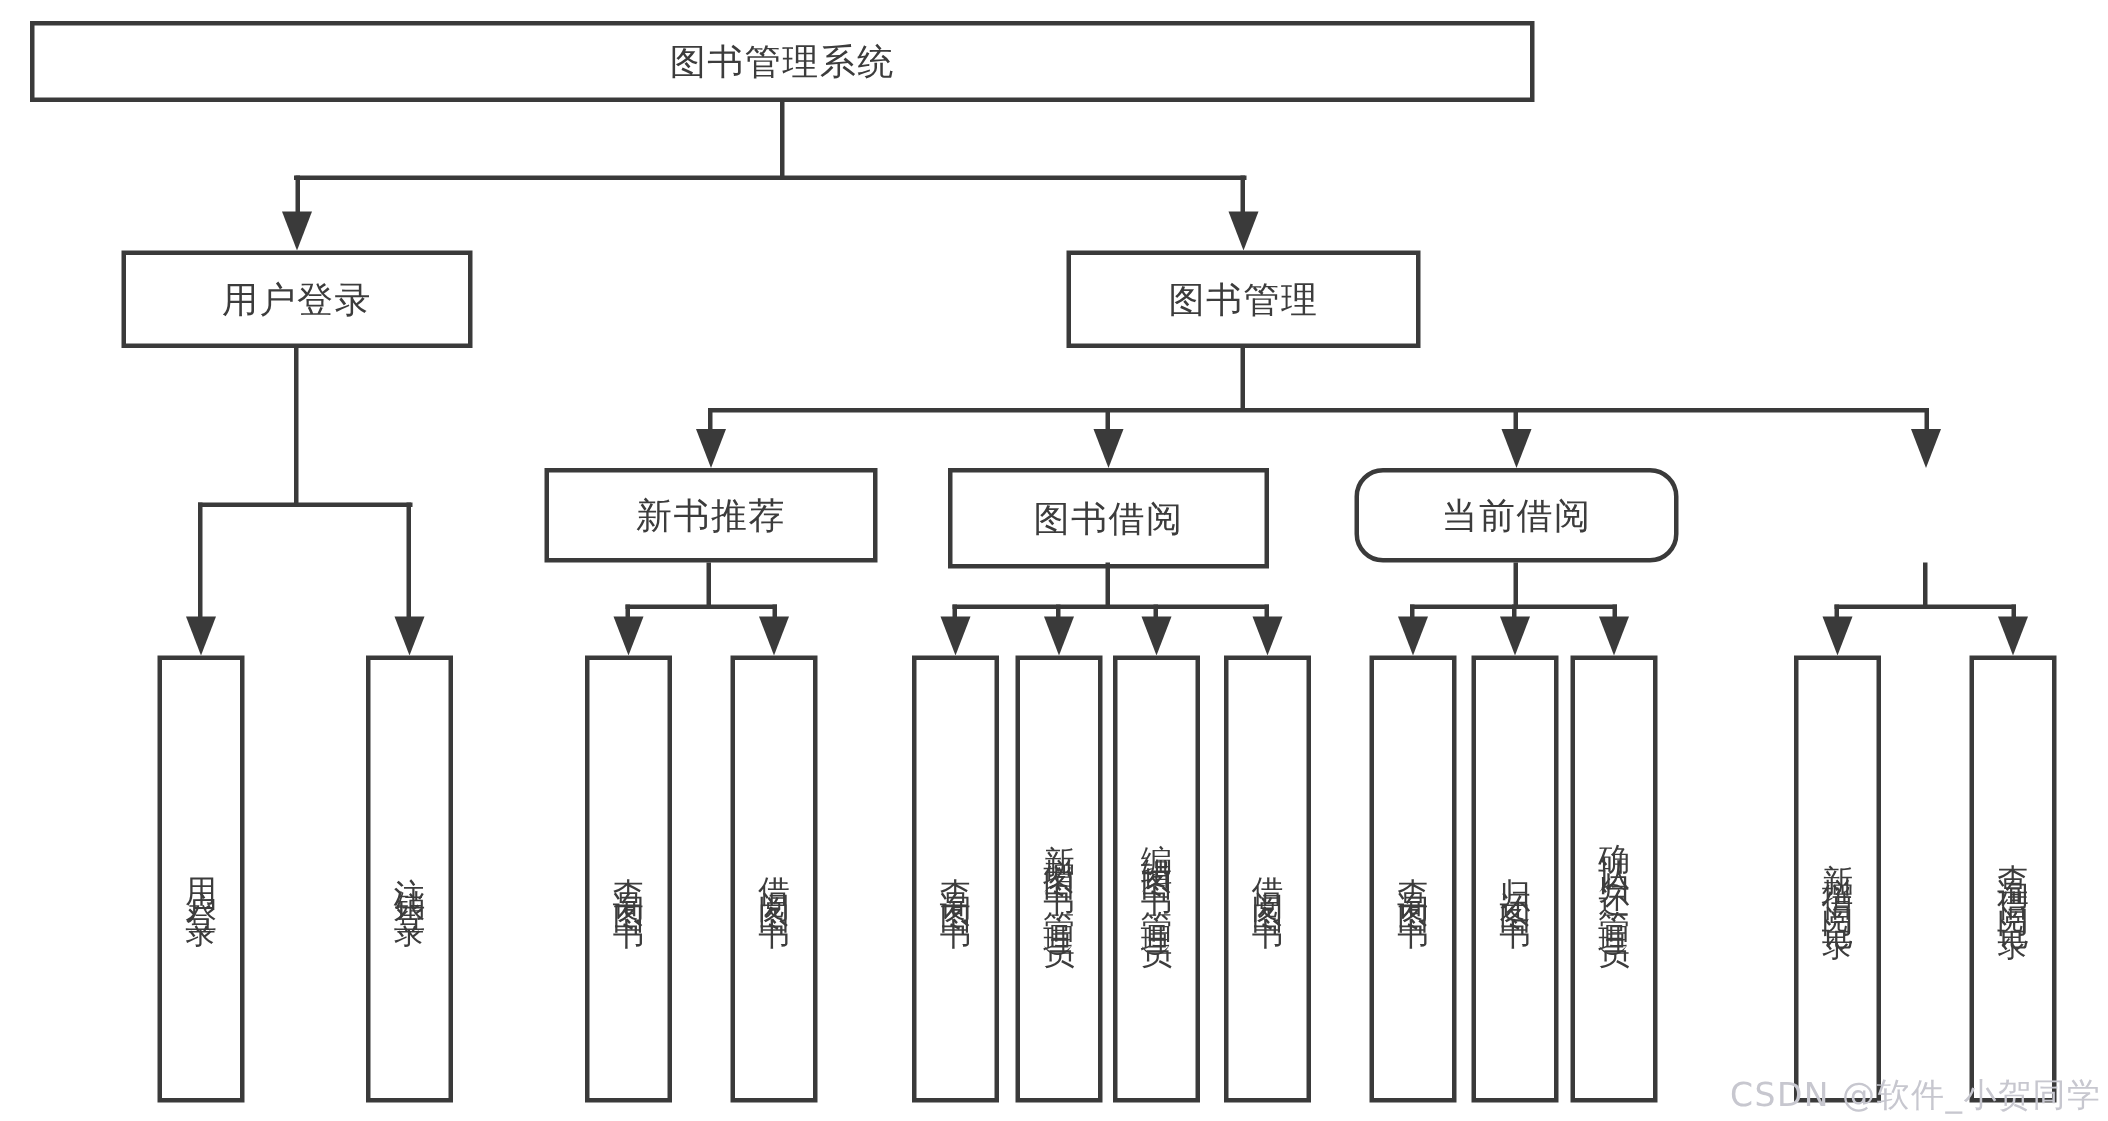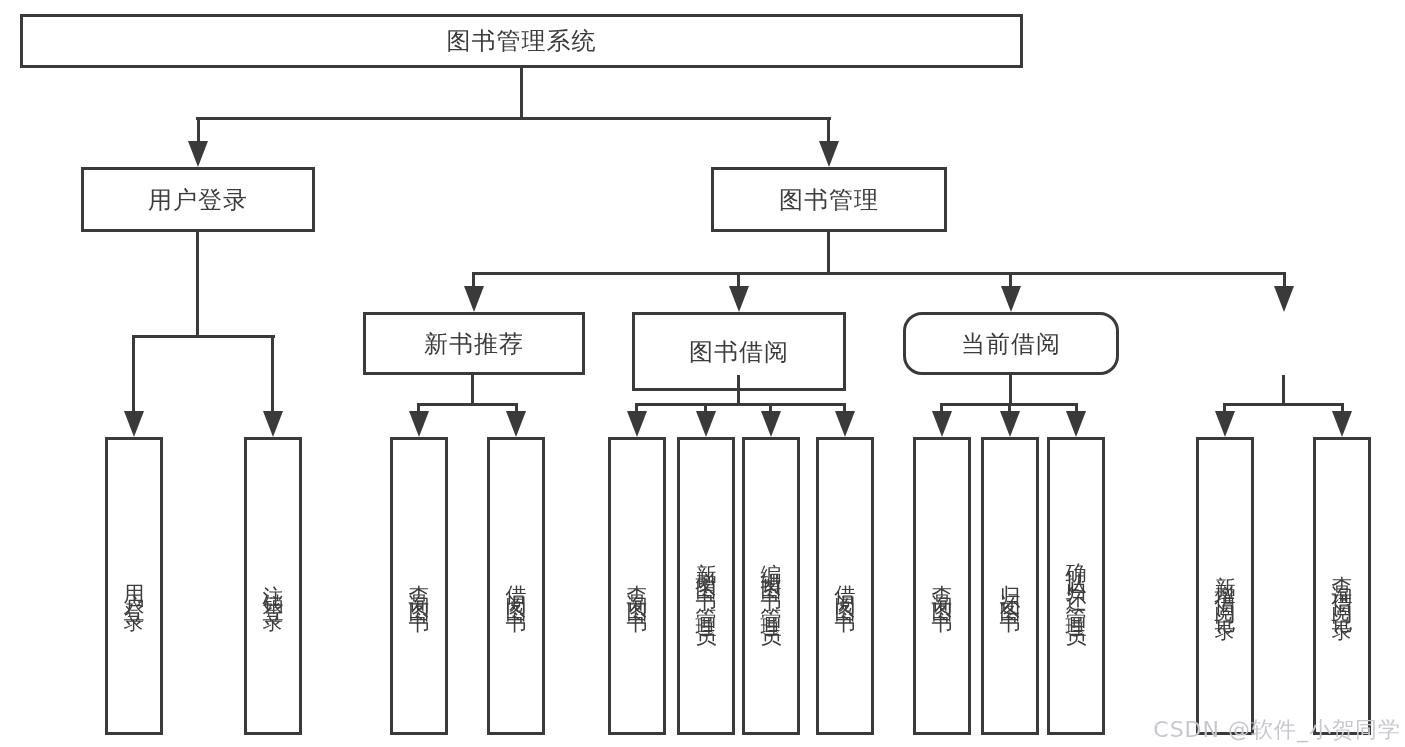--- a/index.html
+++ b/index.html
@@ -100,21 +100,21 @@
   <div class="vline" style="left:472px; top:272px; height:16px;"></div>
   <div class="ahead" style="left:464px; top:286px;"></div>
   <div class="vline" style="left:737px; top:272px; height:16px;"></div>
   <div class="ahead" style="left:729px; top:286px;"></div>
   <div class="vline" style="left:1009px; top:272px; height:16px;"></div>
   <div class="ahead" style="left:1001px; top:286px;"></div>
   <div class="vline" style="left:1283px; top:272px; height:16px;"></div>
   <div class="ahead" style="left:1274px; top:286px;"></div>
 
   <div class="box" style="left:363px; top:312px; width:222px; height:63px;">新书推荐</div>
-  <div class="box" style="left:632px; top:312px; width:214px; height:79px;">图书借阅</div>
+  <div class="box" style="left:632px; top:312px; width:214px; height:67px;">图书借阅</div>
   <div class="box" style="left:903px; top:312px; width:216px; height:63px;border-radius:19px;">当前借阅</div>
 
   <div class="vline" style="left:471px; top:375px; height:30px;"></div>
   <div class="hline" style="left:417px; top:403px; width:101px;"></div>
   <div class="vline" style="left:417px; top:403px; height:10px;"></div>
   <div class="ahead" style="left:409px; top:411px;"></div>
   <div class="vline" style="left:515px; top:403px; height:10px;"></div>
   <div class="ahead" style="left:506px; top:411px;"></div>
 
   <div class="vline" style="left:737px; top:375px; height:30px;"></div>

